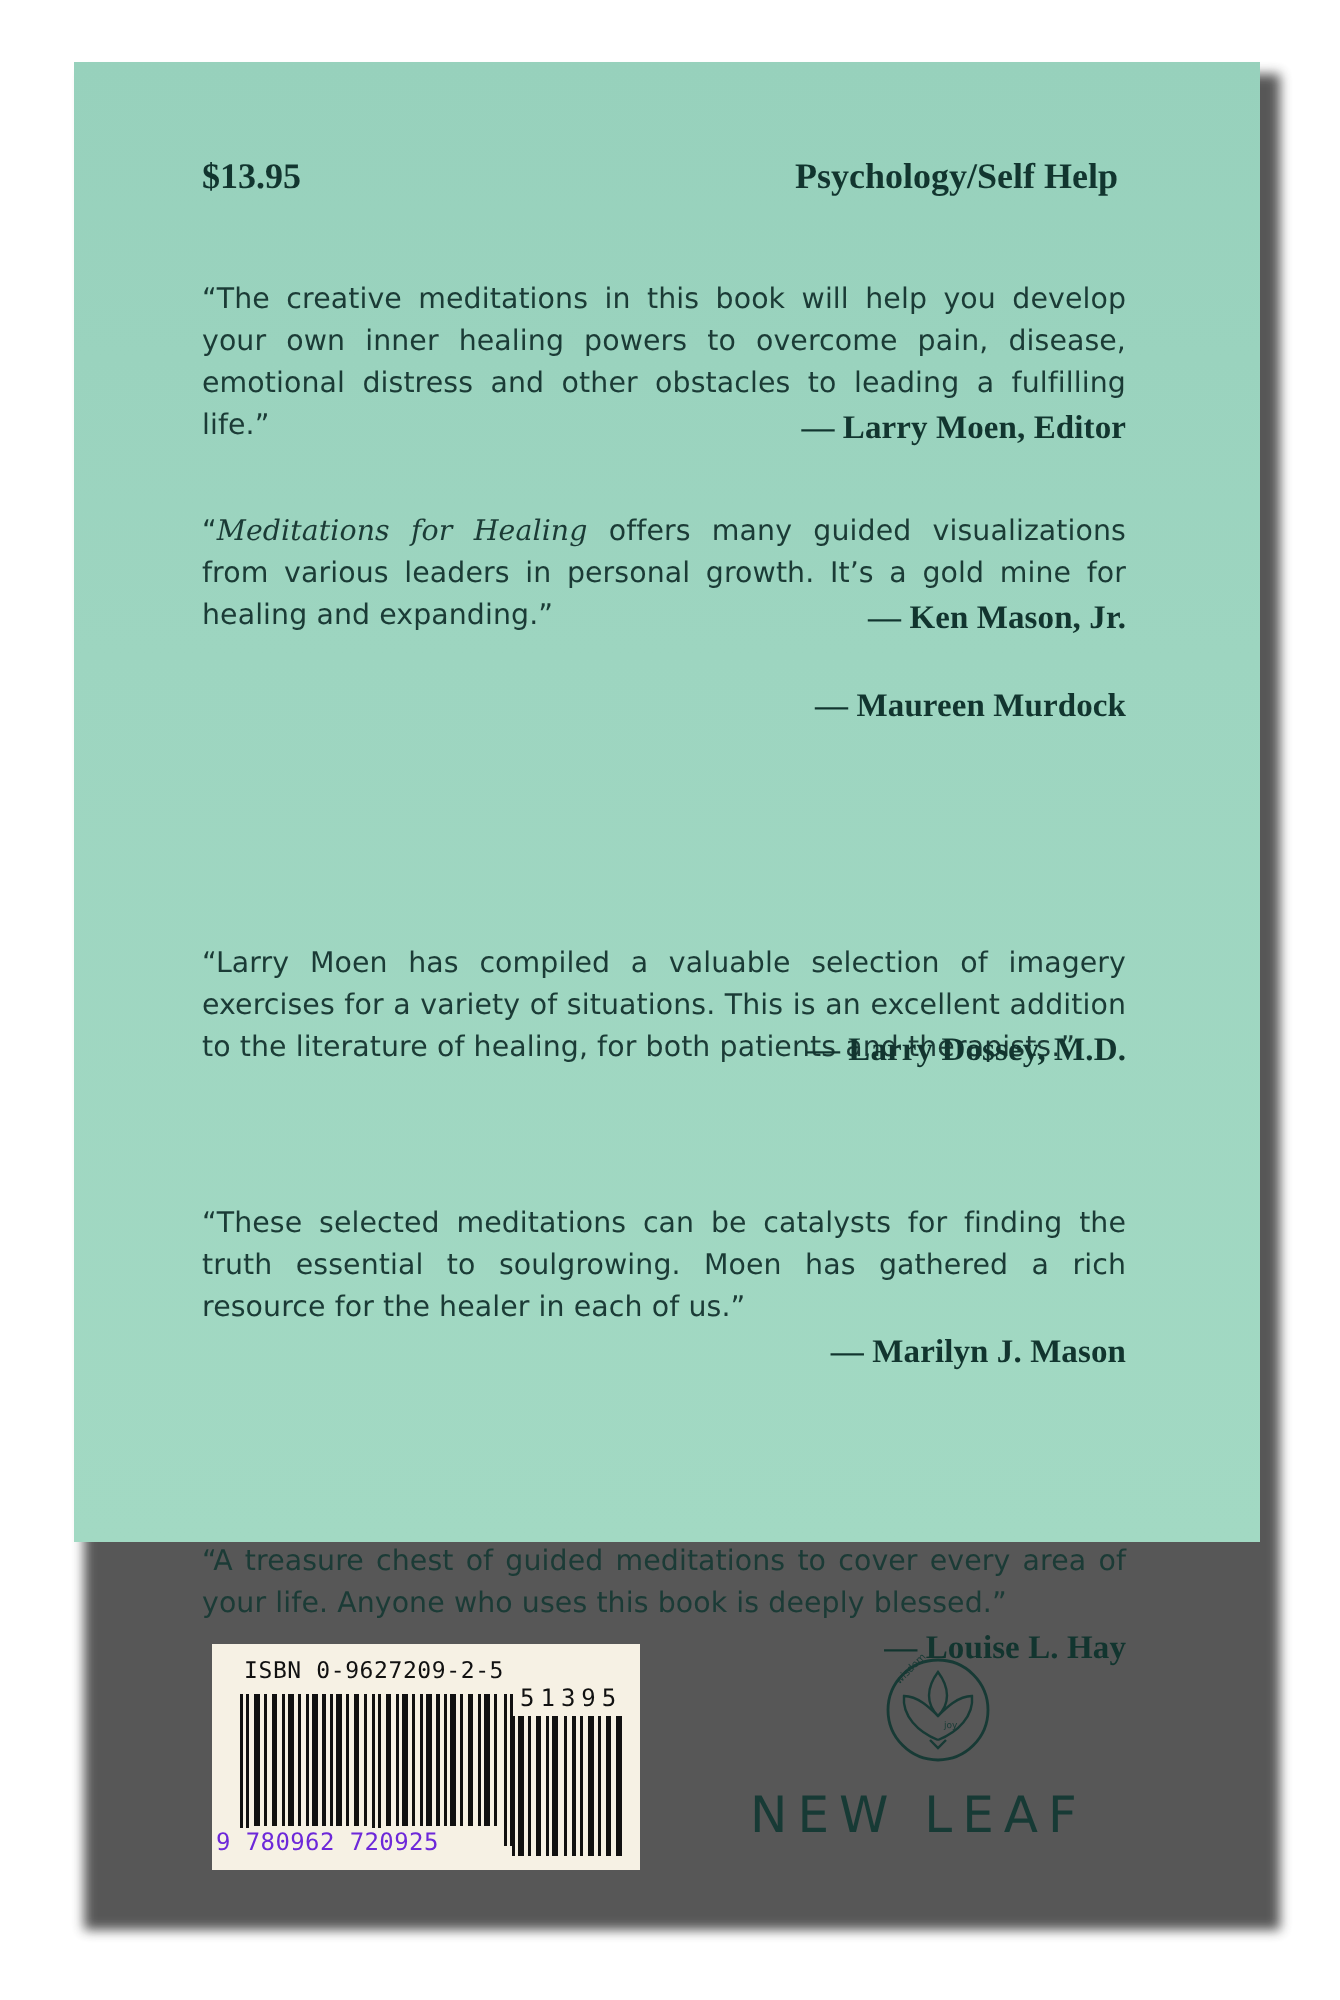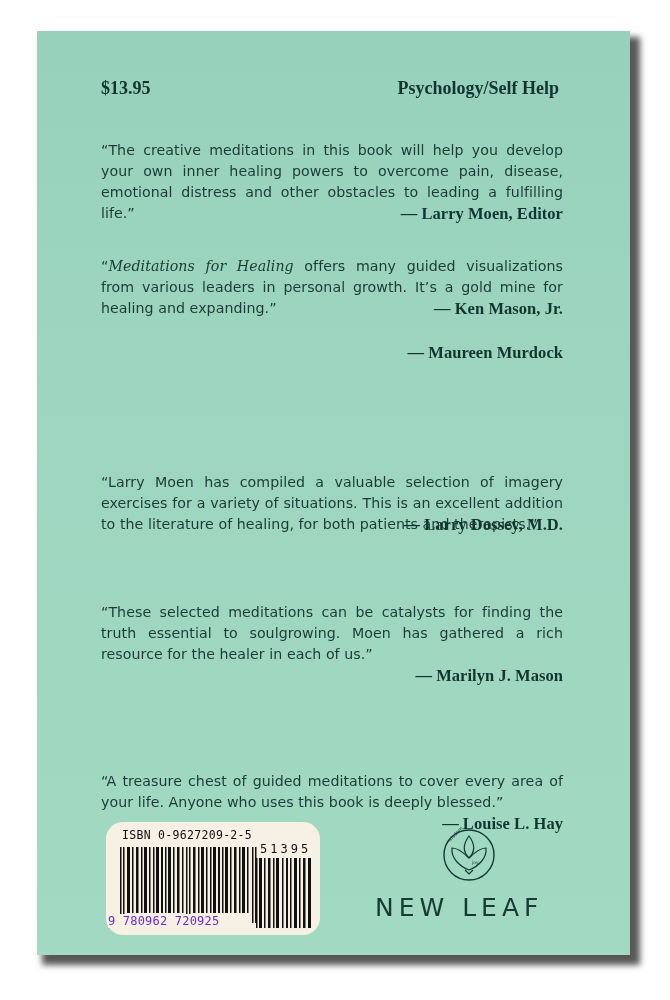--- a/index.html
+++ b/index.html
@@ -5,21 +5,21 @@
   html, body { margin:0; padding:0; }
   body {
     width:670px; height:1000px; background:#ffffff; position:relative; overflow:hidden;
     font-family: "DejaVu Serif", "Liberation Serif", serif;
   }
   .shadow {
     position:absolute; left:42px; top:37px; width:598px; height:928px;
     background:#3a3a3a; filter: blur(3px); opacity:0.85;
   }
   .cover {
-    position:absolute; left:37px; top:31px; width:593px; height:924px;
+    position:absolute; left:37px; top:31px; width:593px; height:740px;
     background: linear-gradient(180deg, #97d1bc 0%, #9dd5c0 40%, #a2d9c3 100%);
     color:#173a35;
   }
   .top-row {
     position:absolute; left:64px; right:71px; top:47px;
     display:flex; justify-content:space-between;
     font-family: "Liberation Serif", serif; font-weight:bold; font-size:18px; color:#12352f;
   }
   .blurb {
     position:absolute; left:64px; width:462px;
@@ -29,21 +29,20 @@
   .blurb .q { display:inline; }
   .blurb em { font-style:italic; font-family:"DejaVu Serif", serif; }
   .attr {
     display:block; text-align:right; font-family:"Liberation Serif", serif;
     font-weight:bold; font-size:16.5px; color:#12352f; margin-top:-21px; line-height:21px;
   }
   .attr.own { margin-top:0; }
   .barcode {
     position:absolute; left:69px; top:791px; width:214px; height:113px;
     background:#f6f1e4;
-    border-radius:17px;
   }
   .isbn-text {
     position:absolute; left:16px; top:6px; font-family:"DejaVu Sans Mono", monospace;
     font-size:11.5px; color:#111; letter-spacing:0.3px;
   }
   .price-code {
     position:absolute; left:154px; top:20px; font-family:"DejaVu Sans Mono", monospace;
     font-size:12px; color:#111; letter-spacing:3px;
   }
   .bars-main { position:absolute; left:14px; top:25px; width:138px; height:76px; }

